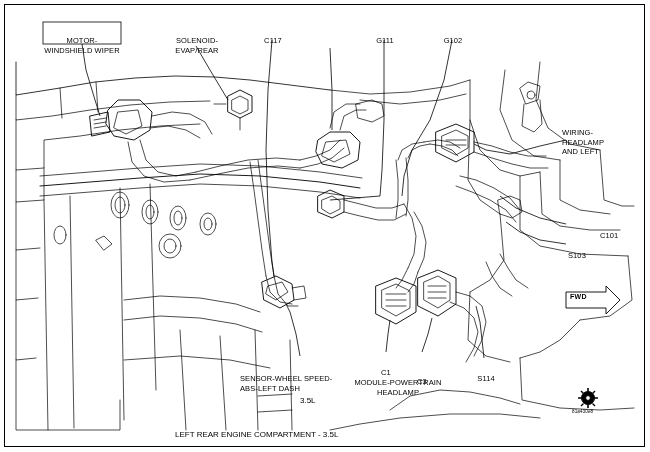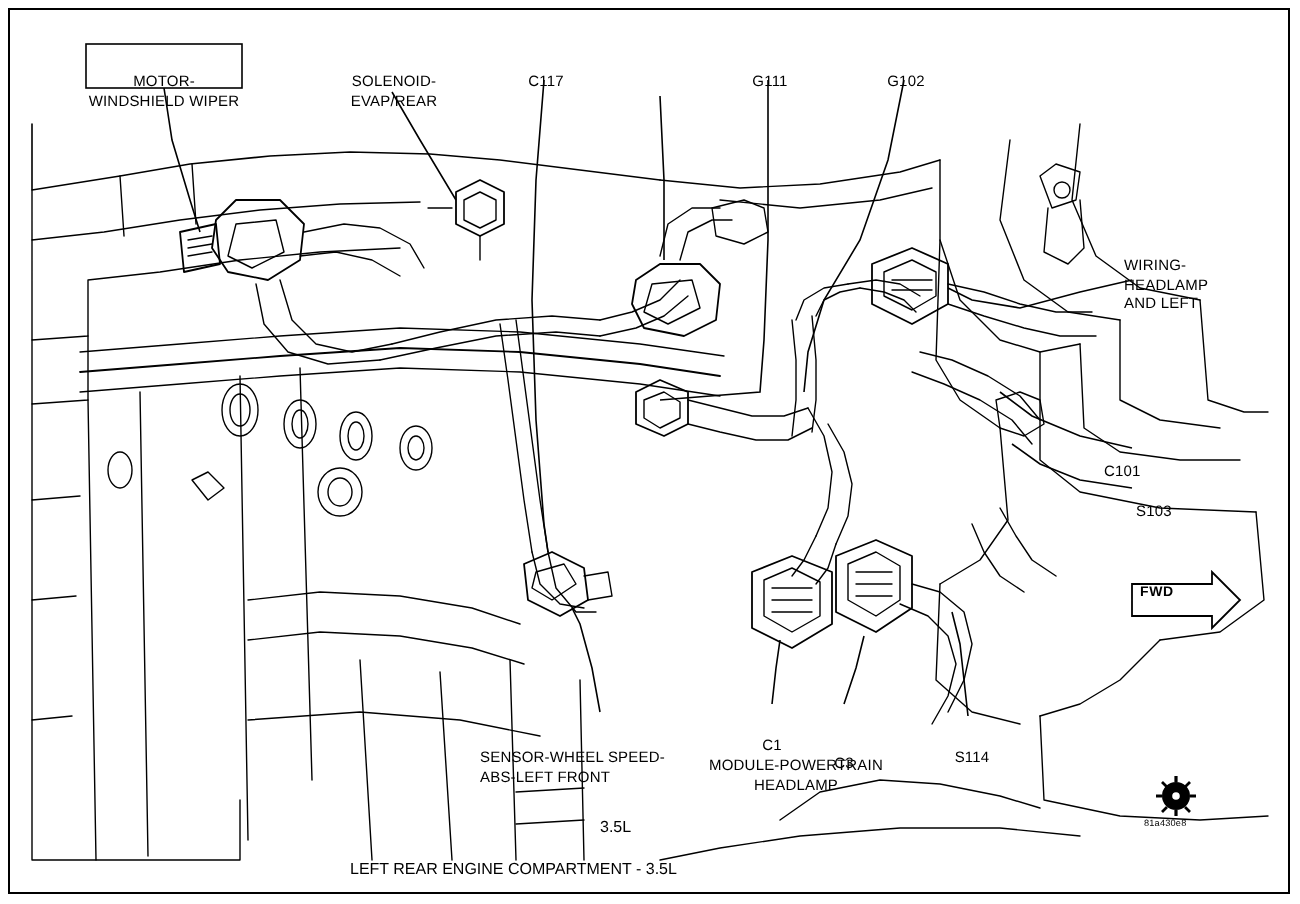--- a/index.html
+++ b/index.html
@@ -279,37 +279,37 @@
 
 
   <div class="lbl ctr" style="left:368px; top:24px; width:34px;">G111</div>
 
   <div class="lbl ctr" style="left:436px; top:24px; width:34px;">G102</div>
 
   <div class="lbl lt" style="left:562px; top:116px; width:80px;">WIRING-
 HEADLAMP
 AND LEFT</div>
 
-  <div class="lbl lt" style="left:552px; top:219px; width:44px;">C101</div>
+  <div class="lbl lt" style="left:600px; top:219px; width:44px;">C101</div>
 
   <div class="lbl lt" style="left:568px; top:239px; width:44px;">S103</div>
 
   <div class="lbl ctr" style="left:468px; top:362px; width:36px;">S114</div>
 
   <div class="lbl ctr" style="left:372px; top:356px; width:28px;">C1</div>
 
   <div class="lbl ctr" style="left:408px; top:365px; width:28px;">C3</div>
 
   <div class="lbl ctr" style="left:350px; top:366px; width:96px;">MODULE-POWERTRAIN
 HEADLAMP</div>
 
   <div class="lbl lt" style="left:240px; top:362px; width:112px;">SENSOR-WHEEL SPEED-
-ABS-LEFT FRONT</div>
-
-  <div class="engine-size" style="left:300px; top:409px;">3.5L</div>
+ABS-LEFT DASH</div>
+
+  <div class="engine-size" style="left:300px; top:396px;">3.5L</div>
 
   <div class="caption" style="left:175px; top:430px; width:300px;">LEFT REAR ENGINE COMPARTMENT - 3.5L</div>
 
   <div class="fwd-text" style="left:570px; top:293px;">FWD</div>
 
   <div class="partnum" style="left:572px; top:409px;">81a430e8</div>
 
 </div>
 
 </body></html>

